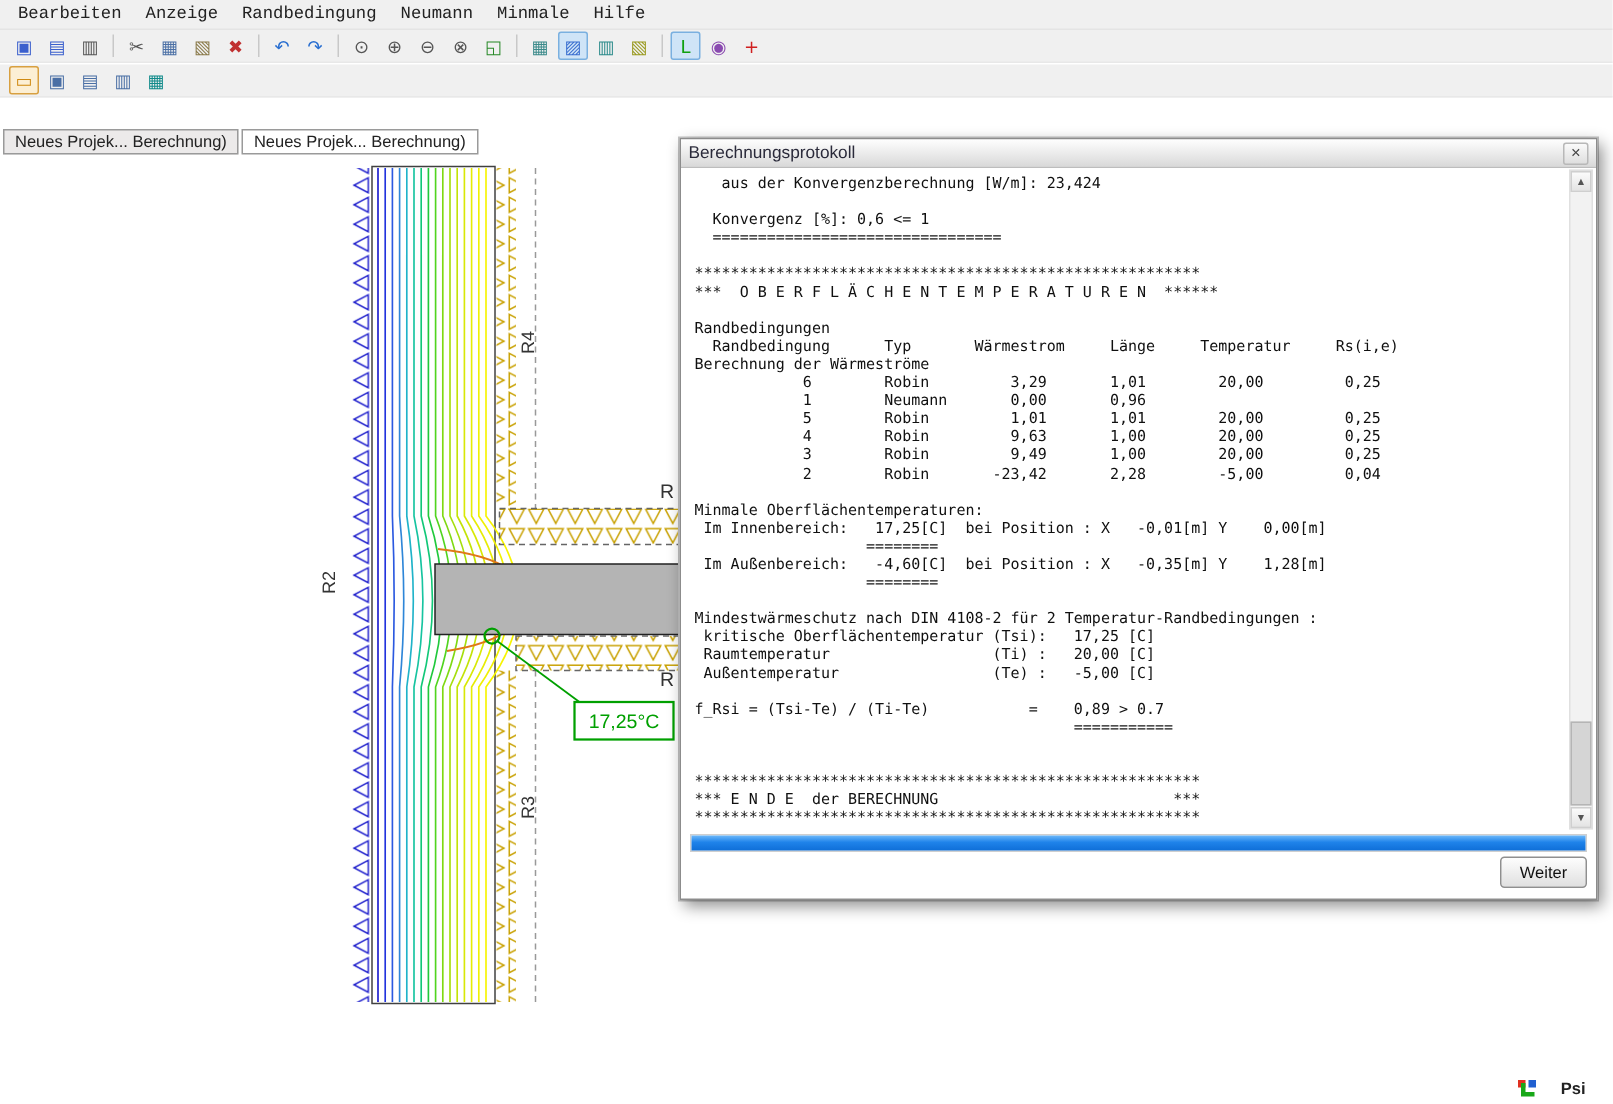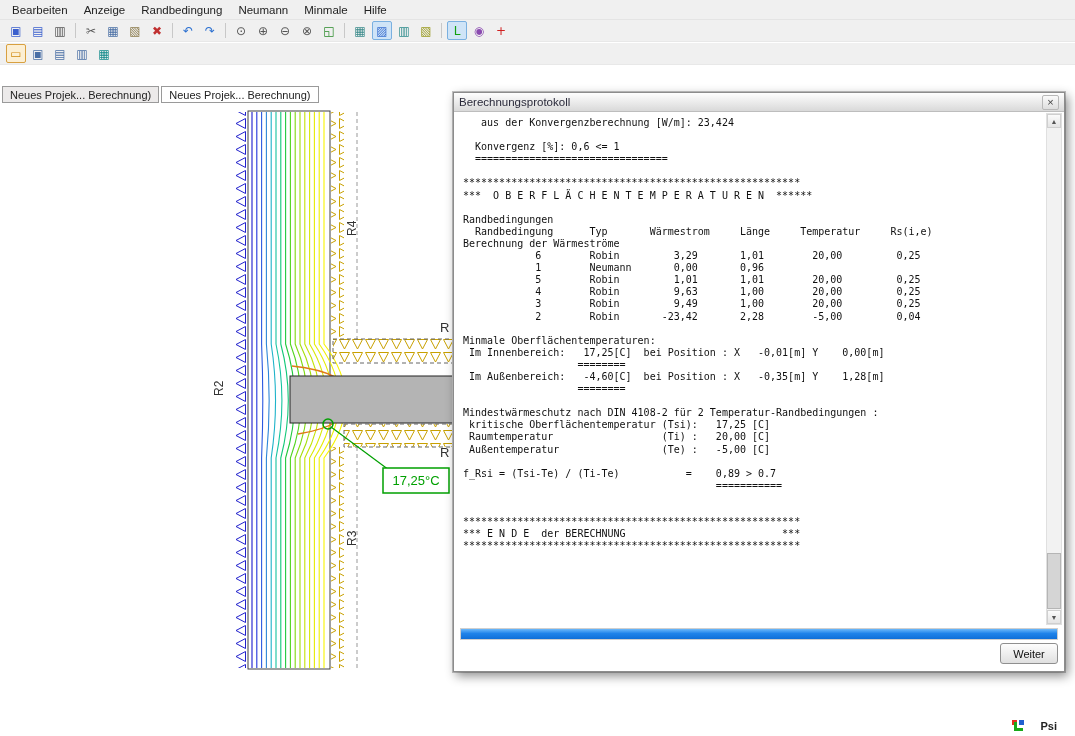--- a/index.html
+++ b/index.html
@@ -11,21 +11,21 @@
   }
   .app{position:absolute;inset:0;}
 
   
   .menubar{
     position:absolute;left:0;top:0;width:1075px;height:20px;
     background:#f0f0f0;border-bottom:1px solid #e4e4e4;
     display:flex;align-items:center;padding-left:4px;box-sizing:border-box;
     font-size:11.5px;color:#222;
   }
-  .menu-item{padding:2px 8px;cursor:default;}
+  .menu-item{padding:2px 8px;cursor:default;font-family:Liberation Mono, monospace;}
 
   
   .toolbar{
     position:absolute;left:0;width:1075px;height:22px;
     background:#f0f0f0;display:flex;align-items:center;
     padding-left:5px;box-sizing:border-box;
   }
   #toolbar-row1{top:20px;border-bottom:1px solid #e8e8e8;}
   #toolbar-row2{top:43px;height:22px;border-bottom:1px solid #e8e8e8;}
   .tb-btn{
@@ -48,21 +48,21 @@
     border:1px solid #9a9a9a;background:#eceaea;box-sizing:border-box;
   }
   .tab.active{background:#ffffff;}
 
   
   .canvas-wrap{position:absolute;left:0;top:105px;width:470px;height:571px;z-index:1;}
   .canvas-svg text{font-family:"Liberation Sans",sans-serif;}
 
   
   .dialog{
-    position:absolute;left:453px;top:92px;width:612px;height:580px;z-index:10;
+    position:absolute;left:453px;top:92px;width:612px;height:508px;z-index:10;
     background:#ffffff;border:1px solid #8c8c8c;
     box-shadow:3px 4px 10px rgba(0,0,0,0.45),0 0 0 1px #c4c4c4;
     box-sizing:border-box;
   }
   .dialog-titlebar{
     height:18px;background:linear-gradient(#fefefe,#d9d9d9);
     border-bottom:1px solid #bdbdbd;
     display:flex;align-items:center;padding:0 5px;
     font-size:11.5px;color:#2a2a3a;
   }

